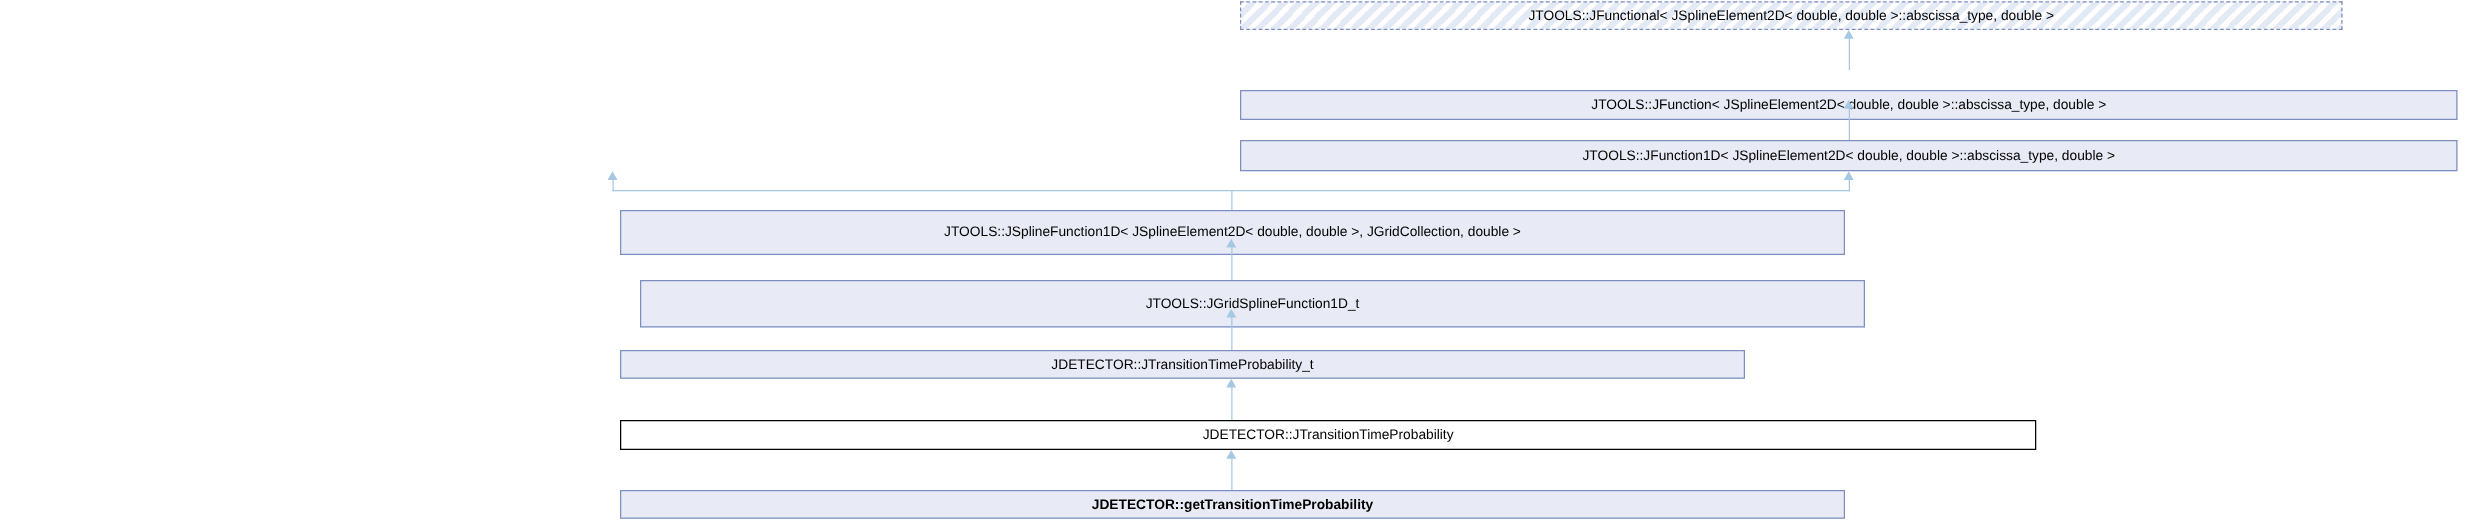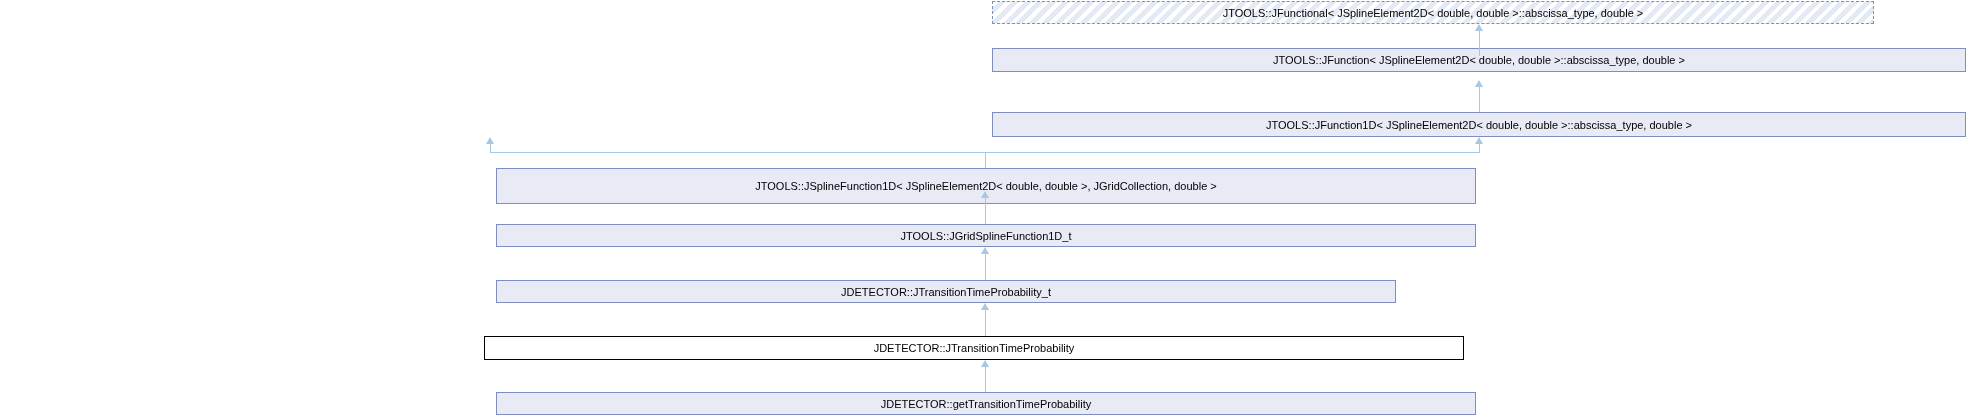--- a/index.html
+++ b/index.html
@@ -46,34 +46,34 @@
     border-bottom:7px solid var(--arrow);
   }
 </style>
 </head>
 <body>
 
 <div class="canvas">
 
   <div class="node root-dashed" style="left:992px;top:1px;width:882px;height:23px;">JTOOLS::JFunctional&lt; JSplineElement2D&lt; double, double &gt;::abscissa_type, double &gt;</div>
 
-  <div class="node" style="left:992px;top:48px;width:974px;height:24px;">JTOOLS::JFunction&lt; JSplineElement2D&lt; double, double &gt;::abscissa_type, double &gt;</div>
+  <div class="node" style="left:992px;top:72px;width:974px;height:24px;">JTOOLS::JFunction&lt; JSplineElement2D&lt; double, double &gt;::abscissa_type, double &gt;</div>
 
 
   <div class="node" style="left:992px;top:112px;width:974px;height:25px;">JTOOLS::JFunction1D&lt; JSplineElement2D&lt; double, double &gt;::abscissa_type, double &gt;</div>
 
   <div class="node" style="left:496px;top:168px;width:980px;height:36px;">JTOOLS::JSplineFunction1D&lt; JSplineElement2D&lt; double, double &gt;, JGridCollection, double &gt;</div>
 
-  <div class="node" style="left:496px;top:224px;width:980px;height:23px;">JTOOLS::JGridSplineFunction1D_t</div>
+  <div class="node" style="left:512px;top:224px;width:980px;height:38px;">JTOOLS::JGridSplineFunction1D_t</div>
 
   <div class="node" style="left:496px;top:280px;width:900px;height:23px;">JDETECTOR::JTransitionTimeProbability_t</div>
 
-  <div class="node current" style="left:484px;top:336px;width:980px;height:24px;">JDETECTOR::JTransitionTimeProbability</div>
+  <div class="node current" style="left:496px;top:336px;width:1133px;height:24px;">JDETECTOR::JTransitionTimeProbability</div>
 
-  <div class="node" style="left:496px;top:392px;width:980px;height:23px;">JDETECTOR::getTransitionTimeProbability</div>
+  <div class="node" style="left:496px;top:392px;width:980px;height:23px;font-weight:bold;">JDETECTOR::getTransitionTimeProbability</div>
 
   <div class="arrow-up" style="left:1475px;top:24px;"></div>
   <div class="vline" style="left:1479px;top:30px;height:26px;"></div>
 
   <div class="arrow-up" style="left:1475px;top:80px;"></div>
   <div class="vline" style="left:1479px;top:86px;height:26px;"></div>
 
   <div class="arrow-up" style="left:486px;top:137px;"></div>
   <div class="vline" style="left:490px;top:143px;height:10px;"></div>
   <div class="arrow-up" style="left:1475px;top:137px;"></div>

